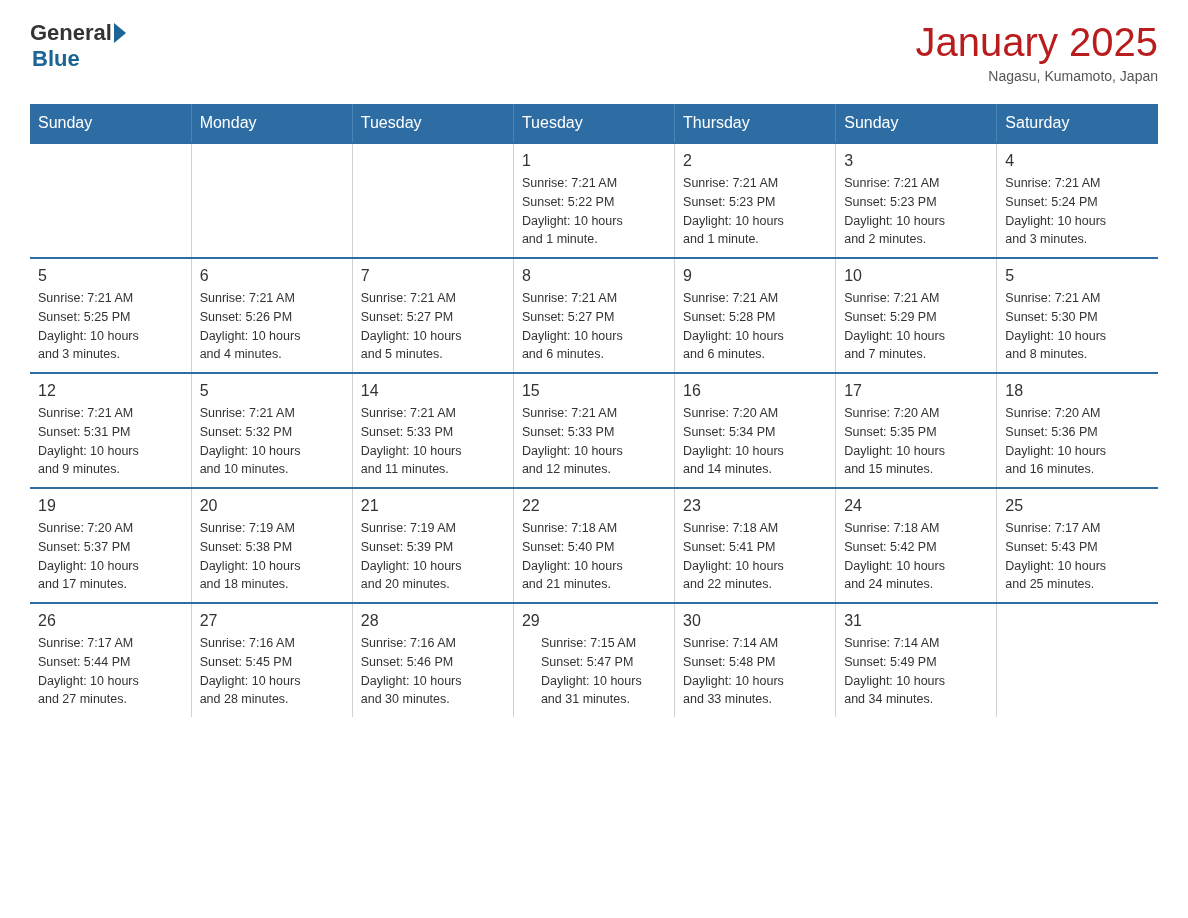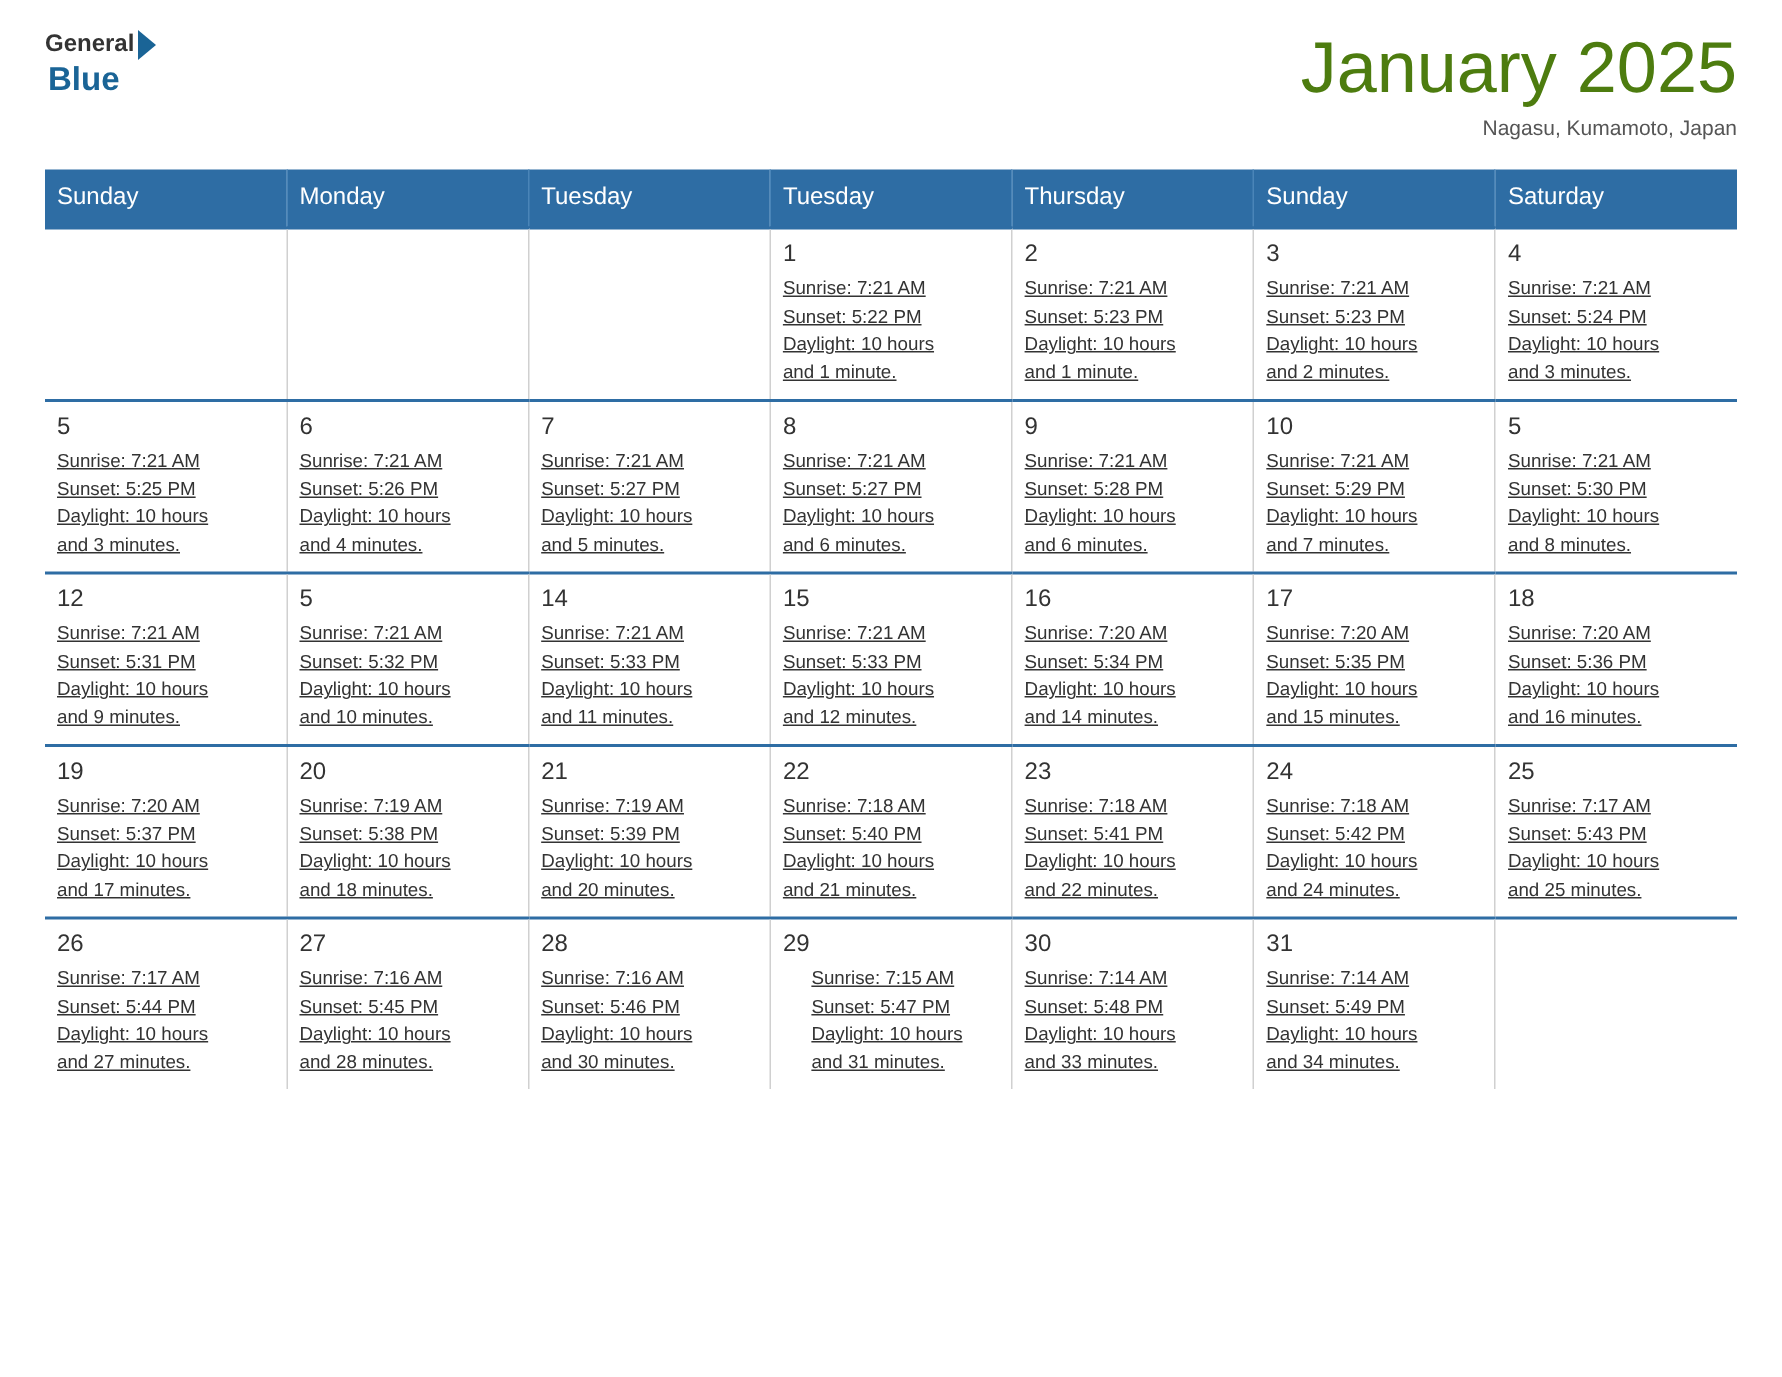--- a/index.html
+++ b/index.html
@@ -10,21 +10,21 @@
       min-height: 918px;
       padding: 20px 30px;
     }
     .header {
       display: flex;
       justify-content: space-between;
       align-items: flex-start;
       margin-bottom: 20px;
     }
     .logo-text-general {
-      font-size: 16px;
+      font-size: 22px;
       font-weight: bold;
       color: #333;
     }
     .logo-arrow {
       width: 0;
       height: 0;
       border-left: 12px solid #1a6496;
       border-top: 10px solid transparent;
       border-bottom: 10px solid transparent;
       display: inline-block;
@@ -43,23 +43,23 @@
       align-items: flex-start;
     }
     .logo-top-row {
       display: flex;
       align-items: center;
     }
     .title-block {
       text-align: right;
     }
     .calendar-title {
-      font-size: 48px;
+      font-size: 40px;
       font-weight: normal;
-      color: #4d7c0f;
+      color: #b91c1c;
       line-height: 1.1;
     }
     .calendar-subtitle {
       font-size: 14px;
       color: #555;
       margin-top: 4px;
     }
     .calendar-table {
       width: 100%;
       border-collapse: collapse;
@@ -93,21 +93,20 @@
     .day-number {
       font-size: 16px;
       font-weight: normal;
       color: #333;
       margin-bottom: 4px;
     }
     .day-info {
       font-size: 12.5px;
       color: #333;
       line-height: 1.5;
-      text-decoration: underline;
     }
     .empty-cell {
       background: #fff;
     }
   </style>
 </head>
 <body>
 
 <div class="header">
   <div class="logo-wrapper">

